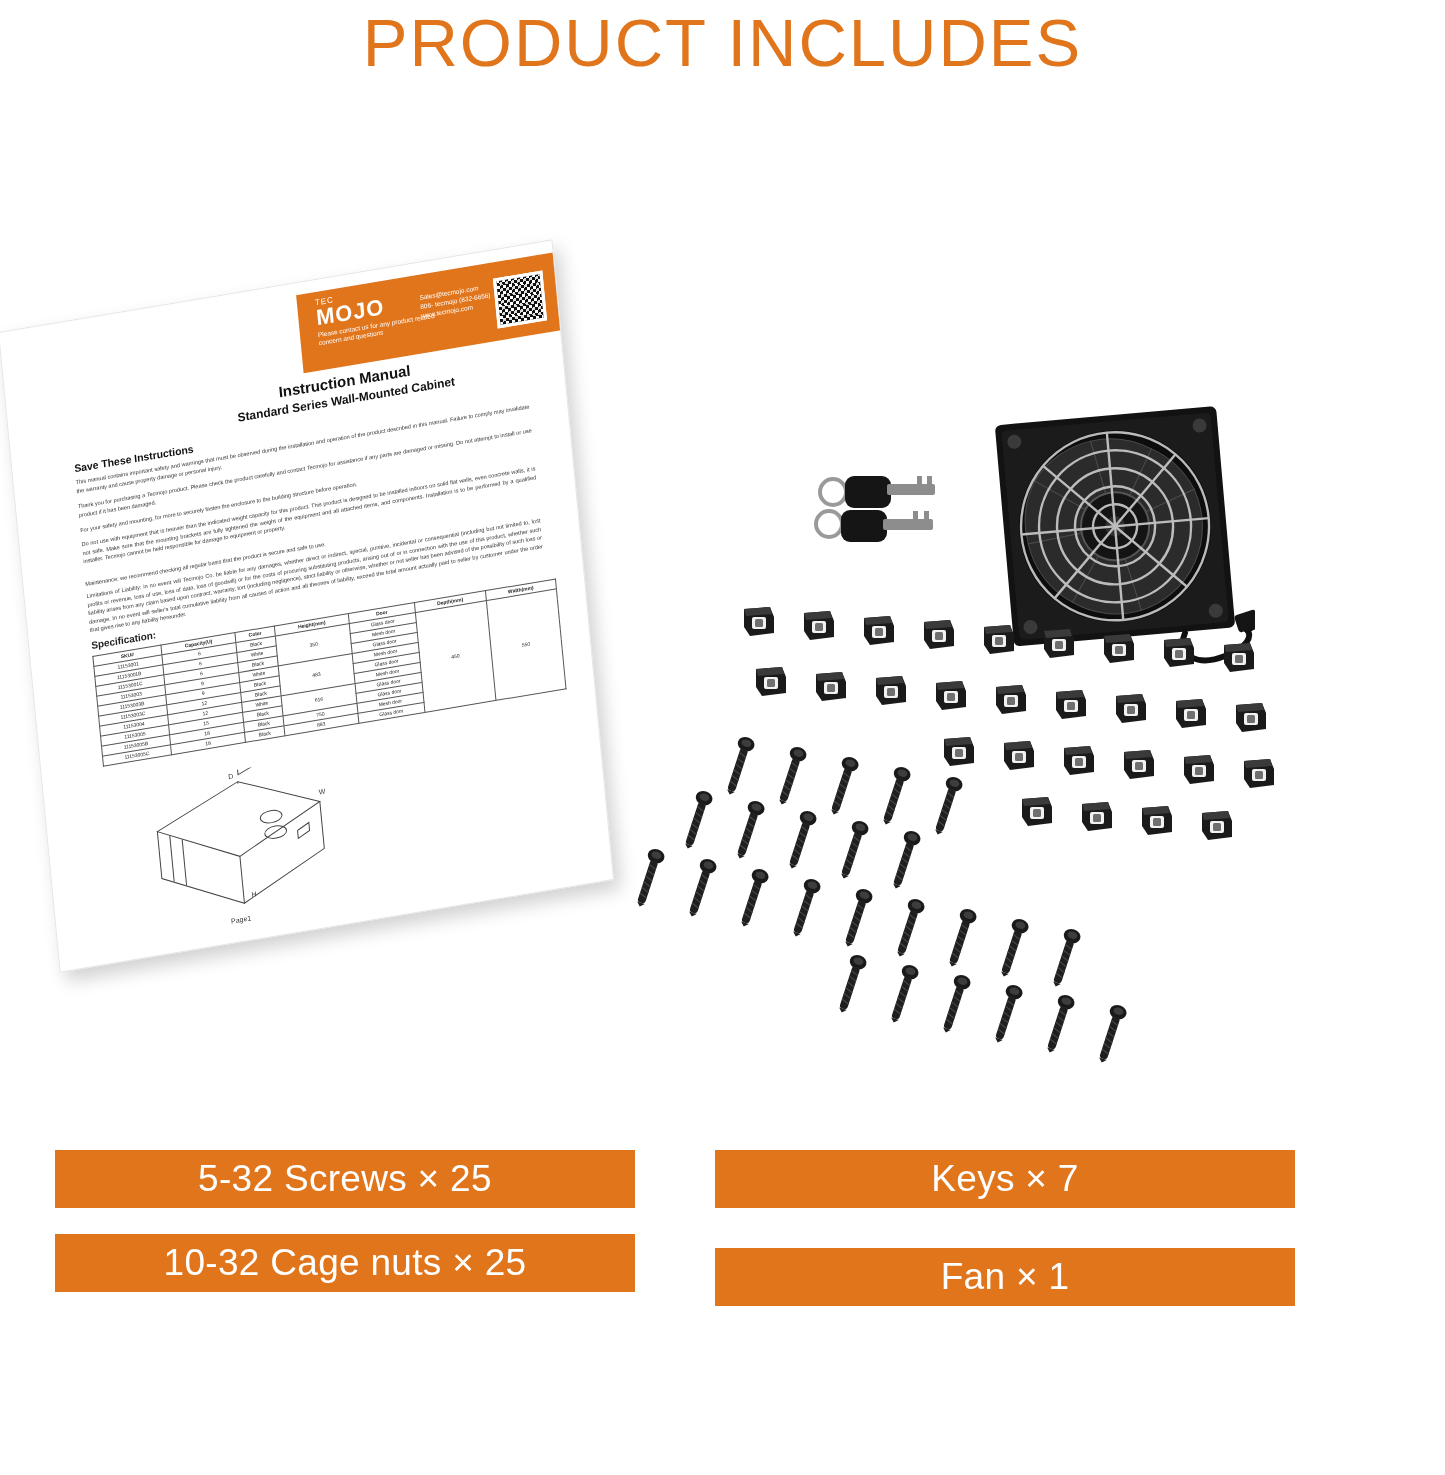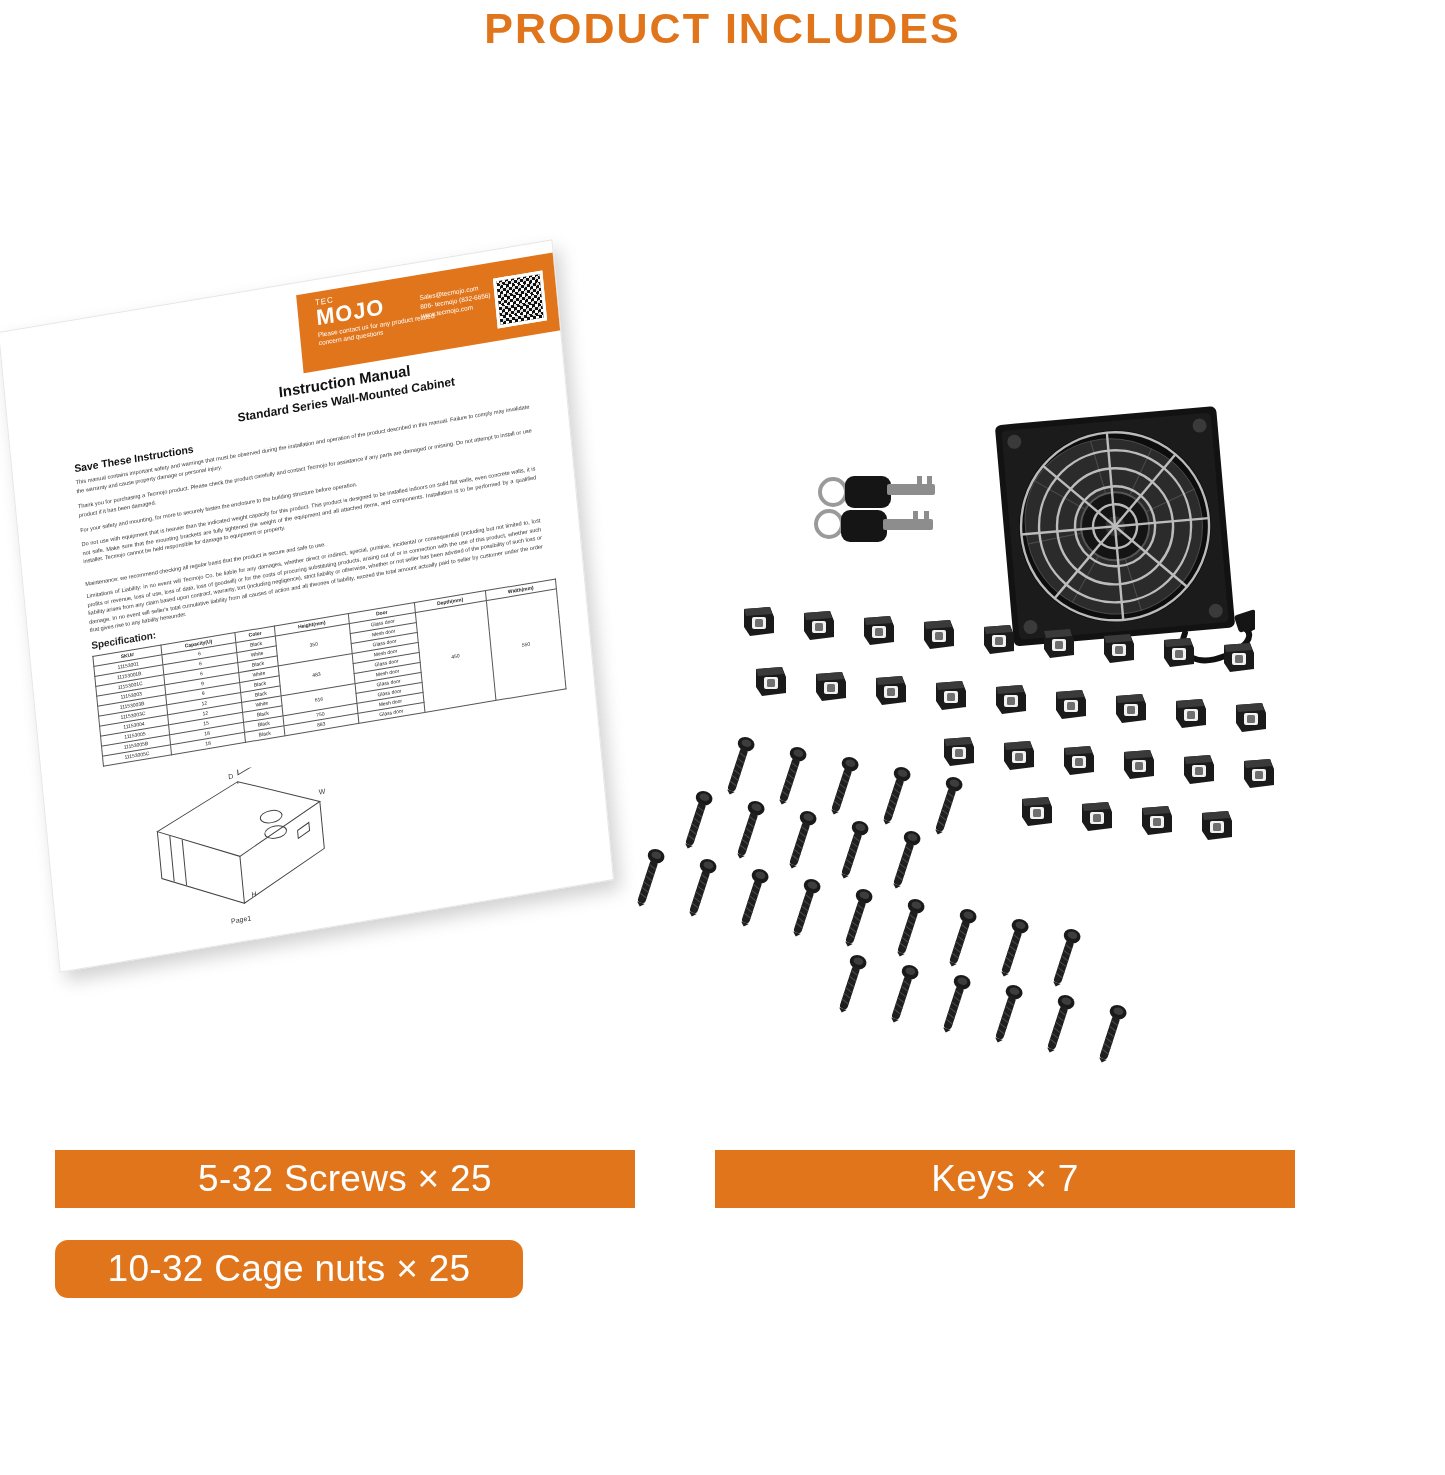--- a/index.html
+++ b/index.html
@@ -16,22 +16,22 @@
     color: #222;
   }
 
   
   .page-heading {
     position: absolute;
     top: 4px;
     left: 0;
     width: 1445px;
     text-align: center;
-    font-size: 43px;
-    font-weight: bold;
+    font-size: 67px;
+    font-weight: normal;
     letter-spacing: 2px;
     color: #E1751B;
     font-family: "Liberation Sans", sans-serif;
   }
 
   
   .stage {
     position: absolute;
     top: 110px;
     left: 0;
@@ -230,21 +230,21 @@
     background: #E1751B;
     color: #ffffff;
     display: flex;
     align-items: center;
     justify-content: center;
     font-size: 37px;
     font-family: "Liberation Sans", sans-serif;
     letter-spacing: 0.3px;
   }
   .bar-screws    { left: 55px;  top: 10px;  width: 580px; height: 58px; }
-  .bar-cagenuts  { left: 55px;  top: 100px; width: 468px; height: 58px; border-radius: 13px; }
+  .bar-cagenuts  { left: 55px;  top: 94px; width: 580px; height: 58px; }
   .bar-keys      { left: 715px; top: 10px;  width: 580px; height: 58px; }
   .bar-fan       { left: 715px; top: 108px; width: 580px; height: 58px; }
 </style>
 </head>
 <body>
 
 <div class="page-heading">PRODUCT INCLUDES</div>
 
 <div class="stage">
 
@@ -984,13 +984,14 @@
           </g>
           <path d="M5 57 L9 61 L13 57 Z" fill="#1f1f1f"></path>
         </svg></div>
   </div>
 </div>
 
 <div class="labels">
   <div class="label-bar bar-screws">5-32 Screws × 25</div>
   <div class="label-bar bar-cagenuts">10-32 Cage nuts × 25</div>
   <div class="label-bar bar-keys">Keys × 7</div>
+  <div class="label-bar bar-fan">Fan × 1</div>
 </div>
 
 </body></html>

